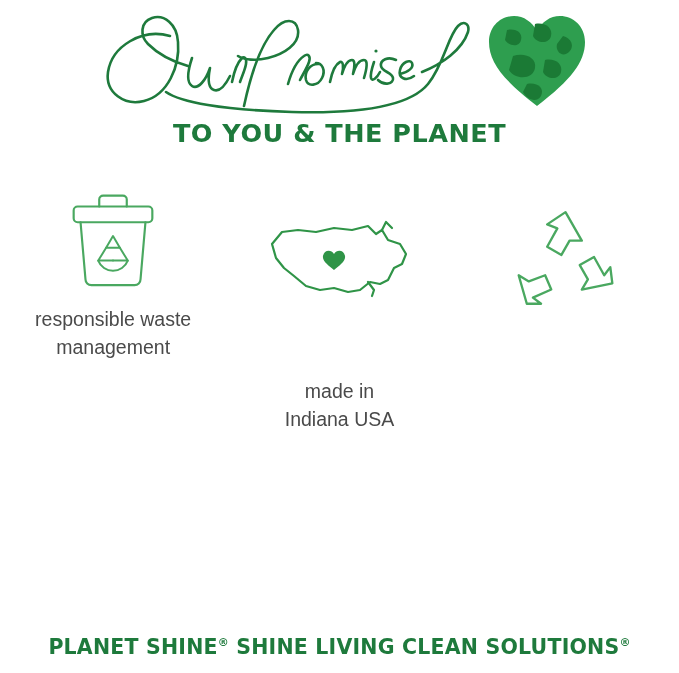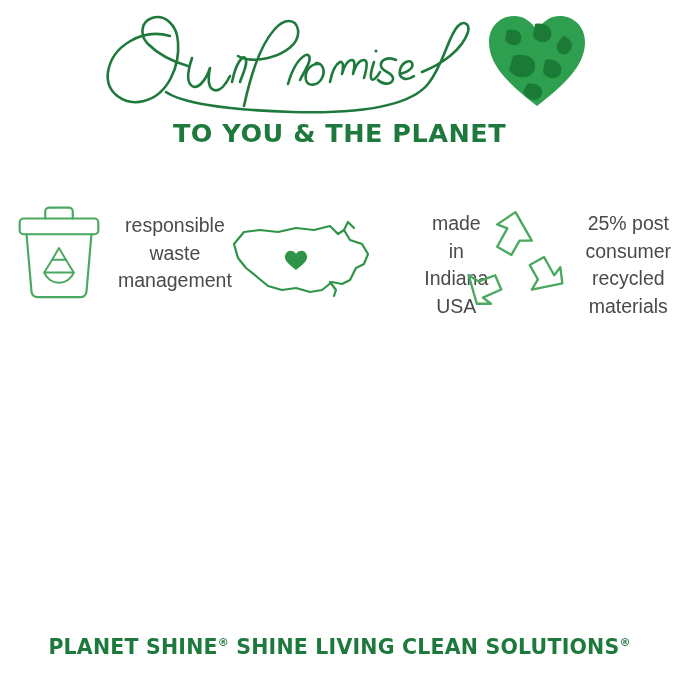--- a/index.html
+++ b/index.html
@@ -59,21 +59,21 @@
     top: 176px;
     left: 0;
     width: 679px;
     display: flex;
     flex-wrap: wrap;
   }
   .cell {
     width: 226.33px;
     box-sizing: border-box;
     display: flex;
-    flex-direction: row;
+    flex-direction: column;
     align-items: center;
   }
   .icon-box {
     height: 120px;
     display: flex;
     align-items: center;
     justify-content: center;
   }
   .caption {
     margin-top: 10px;
@@ -201,22 +201,20 @@
       <div class="icon-box">
         <svg viewBox="0 0 120 110" width="125" height="112" fill="none" stroke="#4aa860" stroke-width="2.3" stroke-linecap="round" stroke-linejoin="round">
 
           <path d="M60 8 L76 36 L64 36 L56 50 L42 42 L52 24 L42 20 Z"></path>
 
           <path d="M106 78 L76 84 L82 74 L74 60 L88 52 L98 70 L104 62 Z"></path>
 
           <path d="M22 98 L14 70 L24 76 L40 70 L46 84 L28 92 L36 98 Z"></path>
         </svg>
       </div>
-      <div class="caption">25% post consumer
-recycled materials</div>
     </div>
 
   </div>
 
   <div class="footer">
     <span>PLANET SHINE</span><sup>®</sup><span> SHINE LIVING CLEAN SOLUTIONS</span><sup>®</sup>
   </div>
 
 </div>
 

